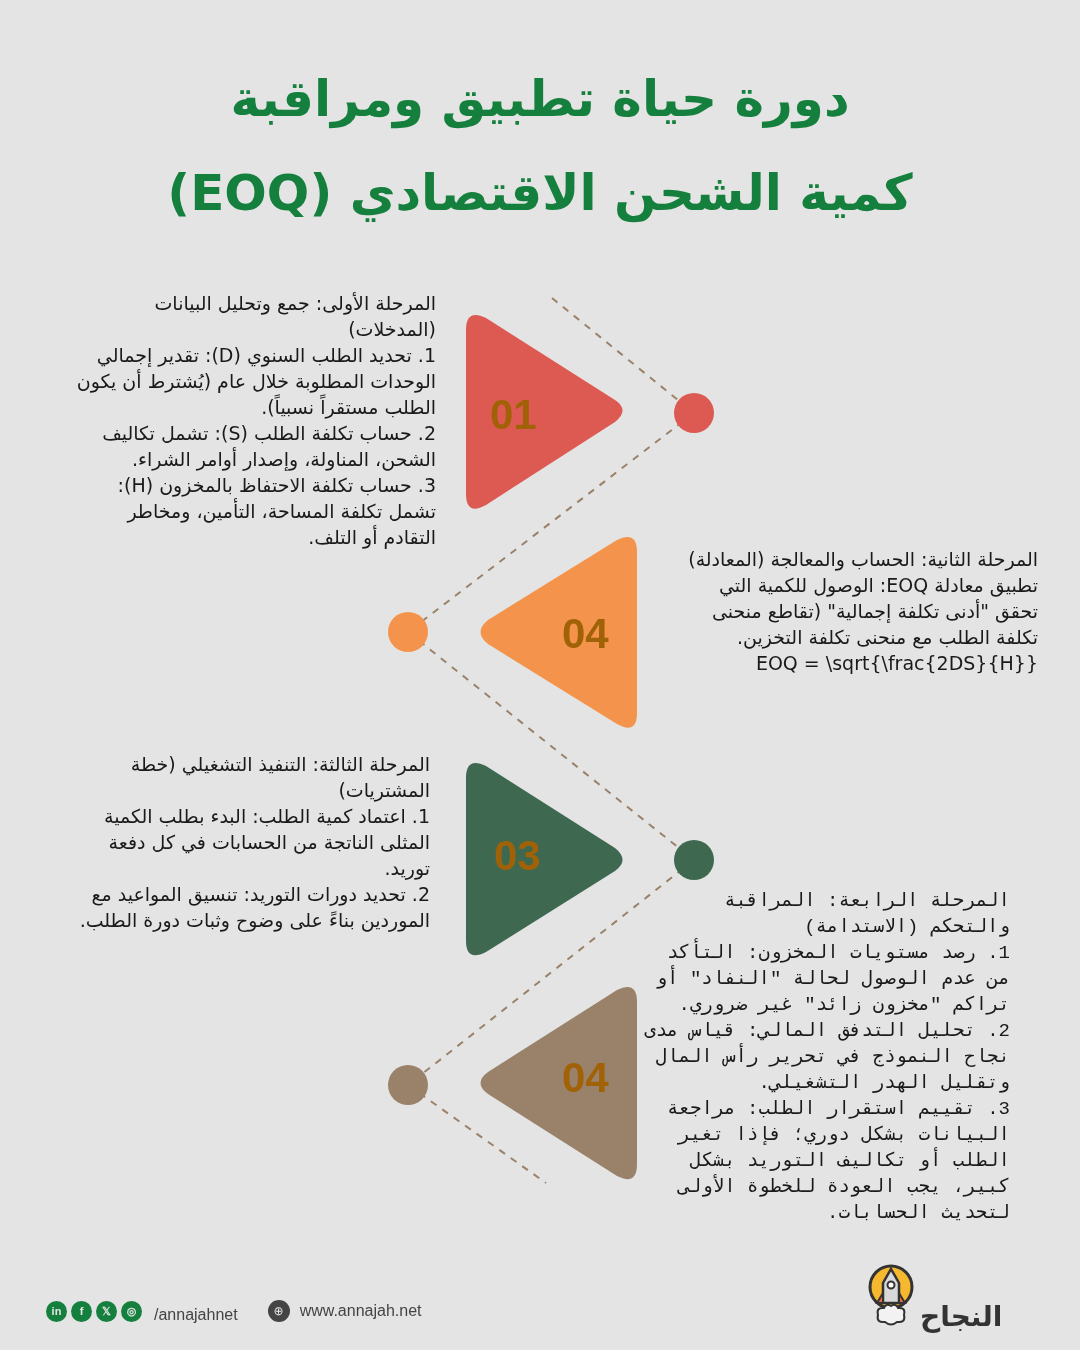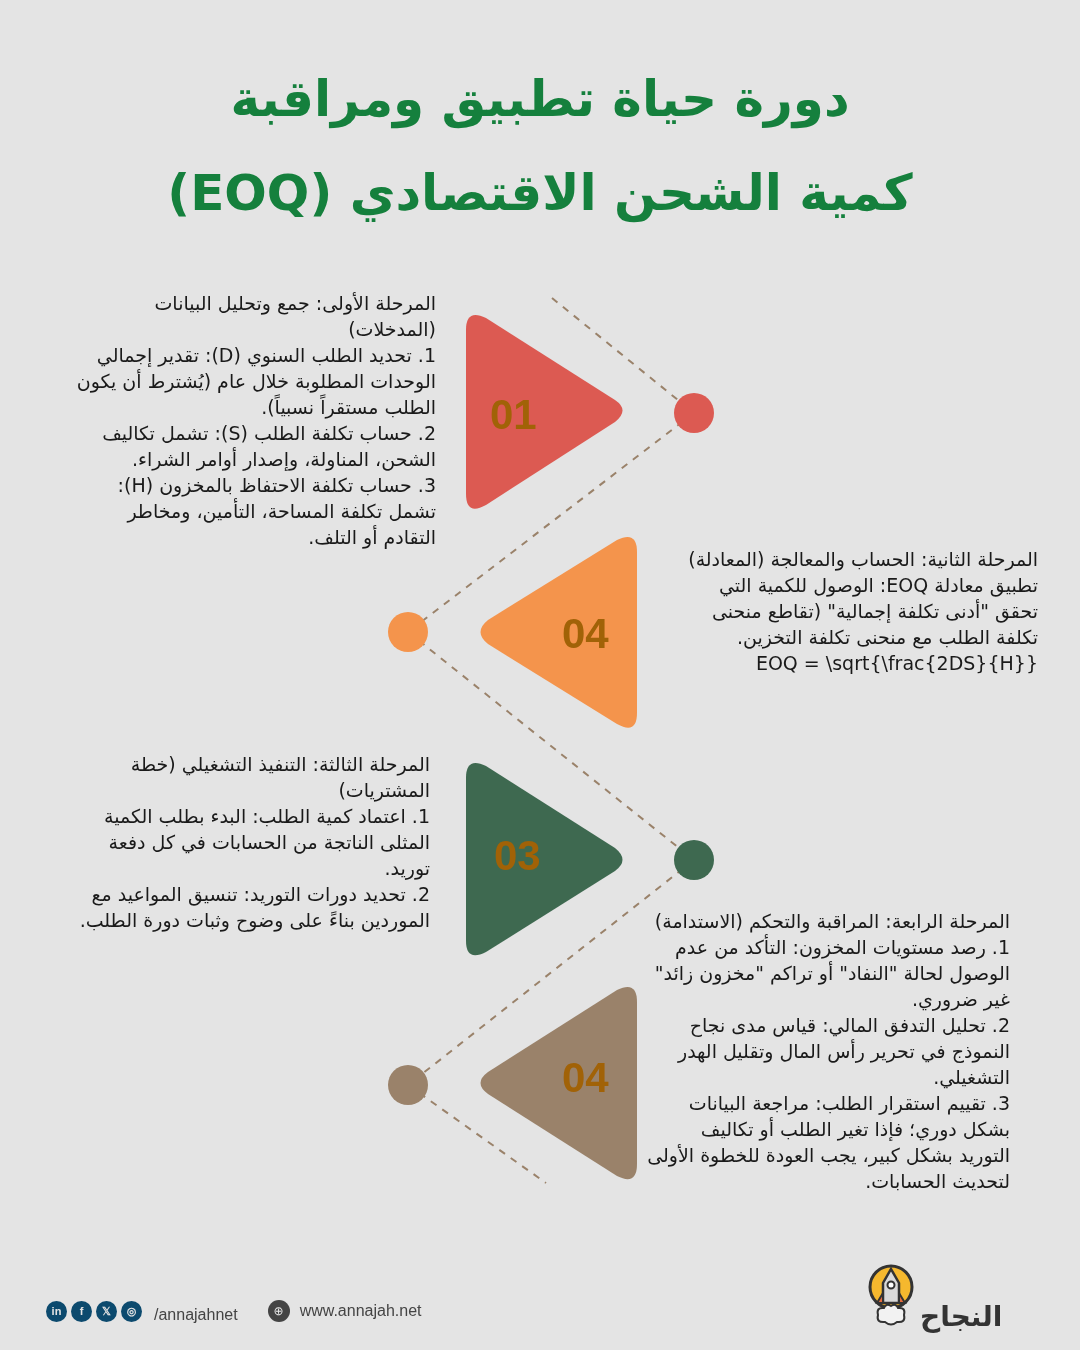--- a/index.html
+++ b/index.html
@@ -30,21 +30,21 @@
       font-size: 19px; line-height: 26px; color: #1a1a1a;
     }
     .block p { margin: 0; }
     .block .eq { direction: ltr; text-align: right; }
     .footer {
       position: absolute; left: 46px; top: 1298px;
       display: flex; align-items: center;
       font-family: "Liberation Sans", sans-serif;
       color: #444; font-size: 16px;
     }
-    .social { width: 21px; height: 21px; border-radius: 50%; background: #0c4a6e;
+    .social { width: 21px; height: 21px; border-radius: 50%; background: #15803d;
       color: #e4e4e4; display: inline-flex; align-items: center; justify-content: center;
       font-size: 11px; font-weight: bold; margin-right: 4px; }
     .handle { margin-left: 8px; margin-right: 30px; margin-top: 8px; }
     .globe { width: 22px; height: 22px; border-radius: 50%; background: #444;
       color:#e4e4e4; display:inline-flex; align-items:center; justify-content:center;
       font-size: 12px; margin-right: 10px; }
     .logo { position: absolute; left: 868px; top: 1258px; display: flex; align-items: center; }
     .logo-text { font-family: "DejaVu Sans", sans-serif; font-weight: bold; font-size: 28px; color: #333; margin-left: 6px; direction: rtl; margin-top: 42px; }
   </style>
 </head>
@@ -94,21 +94,21 @@
   <p>تطبيق معادلة EOQ: الوصول للكمية التي تحقق "أدنى تكلفة إجمالية" (تقاطع منحنى تكلفة الطلب مع منحنى تكلفة التخزين.</p>
   <p class="eq">EOQ = \sqrt{\frac{2DS}{H}}</p>
 </div>
 
 <div class="block" style="left:74px; top:751px; width:356px;">
   <p>المرحلة الثالثة: التنفيذ التشغيلي (خطة المشتريات)</p>
   <p>1. اعتماد كمية الطلب: البدء بطلب الكمية المثلى الناتجة من الحسابات في كل دفعة توريد.</p>
   <p>2. تحديد دورات التوريد: تنسيق المواعيد مع الموردين بناءً على وضوح وثبات دورة الطلب.</p>
 </div>
 
-<div class="block" style="left:644px; top:908px; width:366px;">
+<div class="block" style="left:644px; top:888px; width:366px;font-family:Liberation Mono, monospace;">
   <p>المرحلة الرابعة: المراقبة والتحكم (الاستدامة)</p>
   <p>1. رصد مستويات المخزون: التأكد من عدم الوصول لحالة "النفاد" أو تراكم "مخزون زائد" غير ضروري.</p>
   <p>2. تحليل التدفق المالي: قياس مدى نجاح النموذج في تحرير رأس المال وتقليل الهدر التشغيلي.</p>
   <p>3. تقييم استقرار الطلب: مراجعة البيانات بشكل دوري؛ فإذا تغير الطلب أو تكاليف التوريد بشكل كبير، يجب العودة للخطوة الأولى لتحديث الحسابات.</p>
 </div>
 
 <div class="footer">
   <span class="social">in</span>
   <span class="social">f</span>
   <span class="social">𝕏</span>

